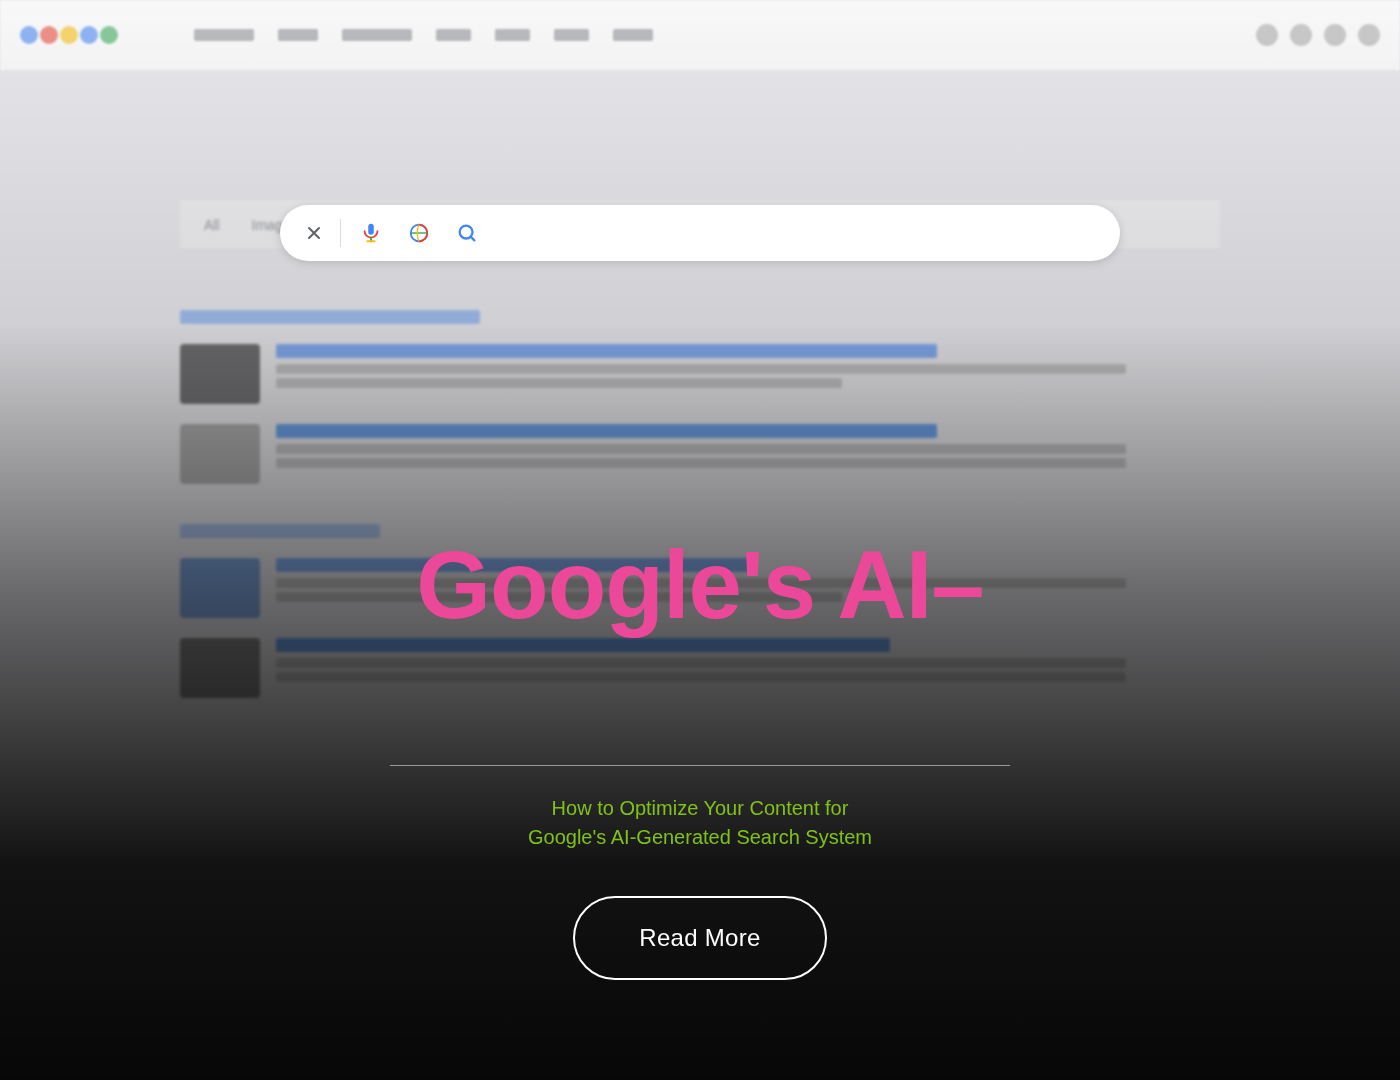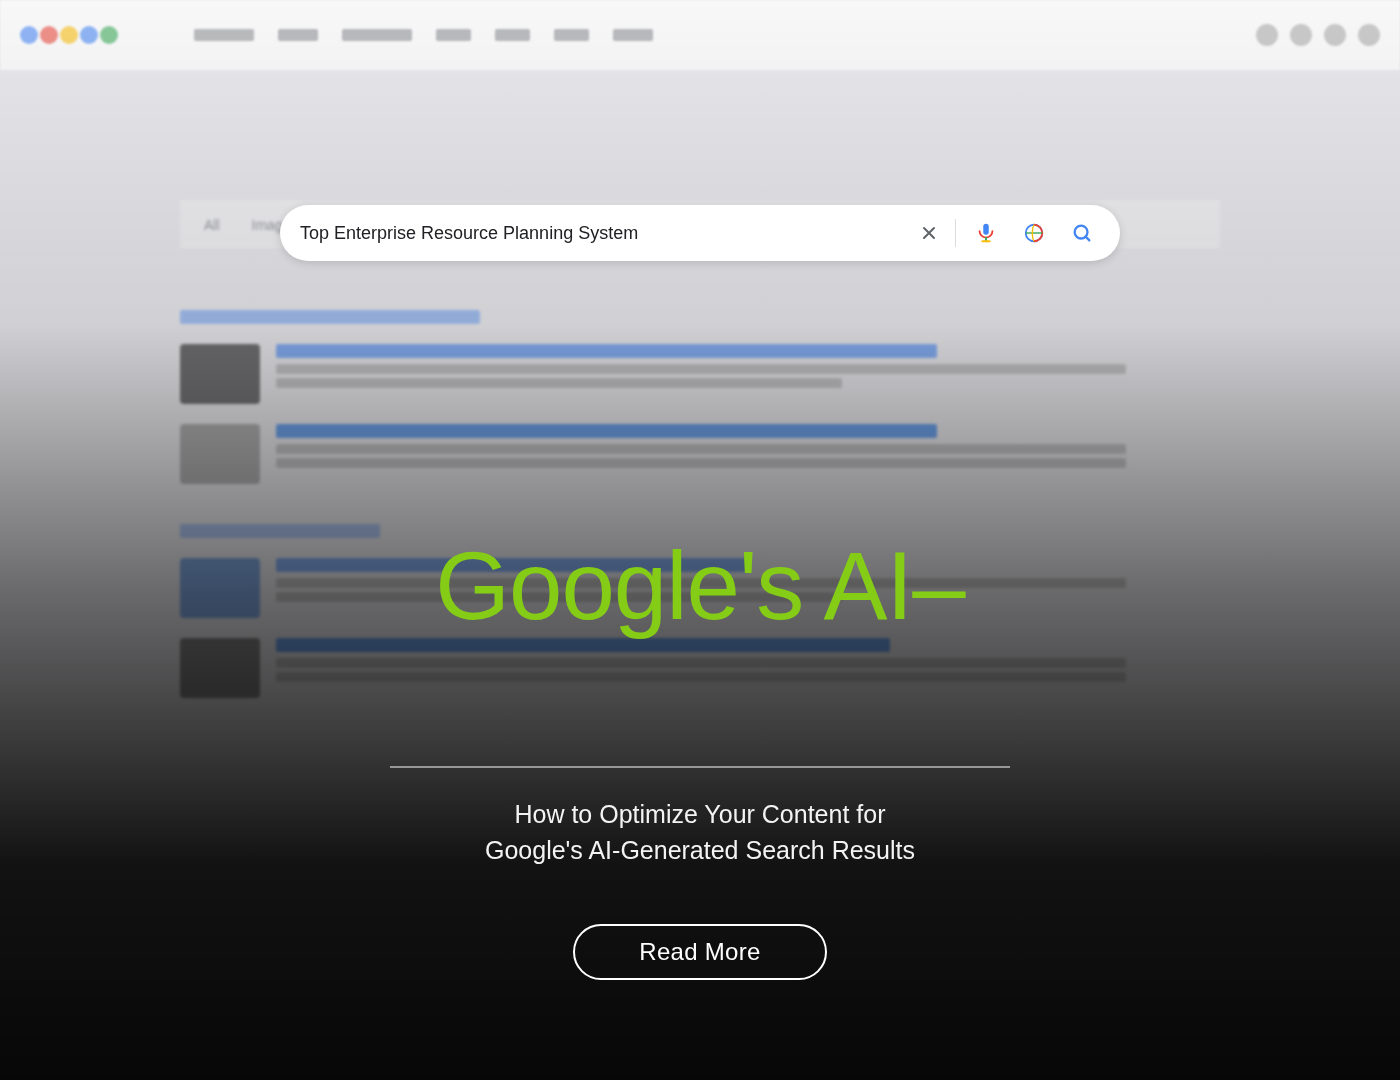--- a/index.html
+++ b/index.html
@@ -197,49 +197,49 @@
       z-index: 20;
       display: flex;
       flex-direction: column;
       align-items: center;
       justify-content: flex-end;
       padding-bottom: 100px;
     }
 
     .main-title {
       font-size: 96px;
-      font-weight: 400;
-      color: #84cc16;
+      font-weight: 700;
+      color: #ec4899;
       text-align: center;
       line-height: 1.05;
       letter-spacing: -1px;
       max-width: 900px;
       margin-top: 40px;
     }
 
     .divider-line {
       width: 620px;
       height: 1.5px;
       background: rgba(255,255,255,0.5);
       margin: 28px auto;
     }
 
     .subtitle {
-      font-size: 25px;
+      font-size: 20px;
       font-weight: 400;
-      color: #ffffff;
+      color: #84cc16;
       text-align: center;
       line-height: 1.45;
       max-width: 700px;
       opacity: 0.95;
     }
 
     .read-more-btn {
-      margin-top: 56px;
-      padding: 12px 64px;
+      margin-top: 44px;
+      padding: 26px 64px;
       border: 2.5px solid #ffffff;
       background: transparent;
       border-radius: 50px;
       color: #ffffff;
       font-size: 24px;
       font-weight: 500;
       cursor: pointer;
       font-family: Arial, sans-serif;
       letter-spacing: 0.3px;
       transition: background 0.2s;
@@ -332,21 +332,20 @@
     <div class="result-thumb" style="background:#444;"></div>
     <div class="result-text">
       <div class="result-title" style="background:#1a73e8;width:65%;"></div>
       <div class="result-snippet"></div>
       <div class="result-snippet"></div>
     </div>
   </div>
 </div>
 
 <div class="google-search-bar-bg">
-  <span class="search-text-bg">Top Enterprise Resource Planning System</span>
   <div class="search-x-btn">
     <svg width="18" height="18" viewBox="0 0 18 18" fill="none">
       <path d="M14 4L4 14M4 4l10 10" stroke="#5f6368" stroke-width="2" stroke-linecap="round"></path>
     </svg>
   </div>
   <div class="search-divider-v"></div>
   <div class="search-mic-btn">
     <svg class="mic-icon-svg" viewBox="0 0 24 24" fill="none">
       <rect x="9" y="2" width="6" height="12" rx="3" fill="#4285F4"></rect>
       <path d="M5 10a7 7 0 0014 0" stroke="#EA4335" stroke-width="2" fill="none" stroke-linecap="round"></path>
@@ -375,17 +374,17 @@
 <div class="content-overlay">
   <h1 class="main-title">
     <span>Google's AI–</span><br>
     <br>
   </h1>
 
   <div class="divider-line"></div>
 
   <p class="subtitle">
     <span>How to Optimize Your Content for</span><br>
-    <span>Google's AI-Generated Search Results</span>
+    <span>Google's AI-Generated Search System</span>
   </p>
 
   <button class="read-more-btn">Read More</button>
 </div>
 
 </body></html>

